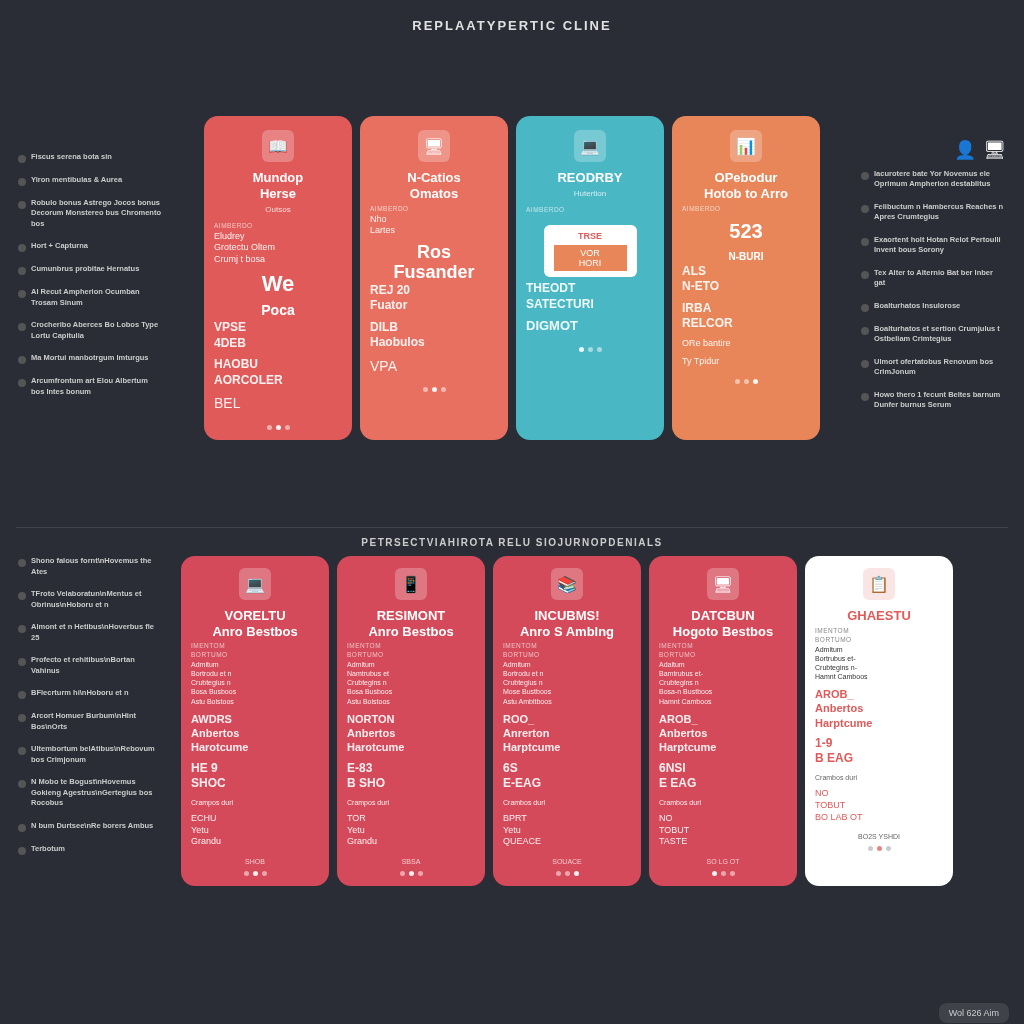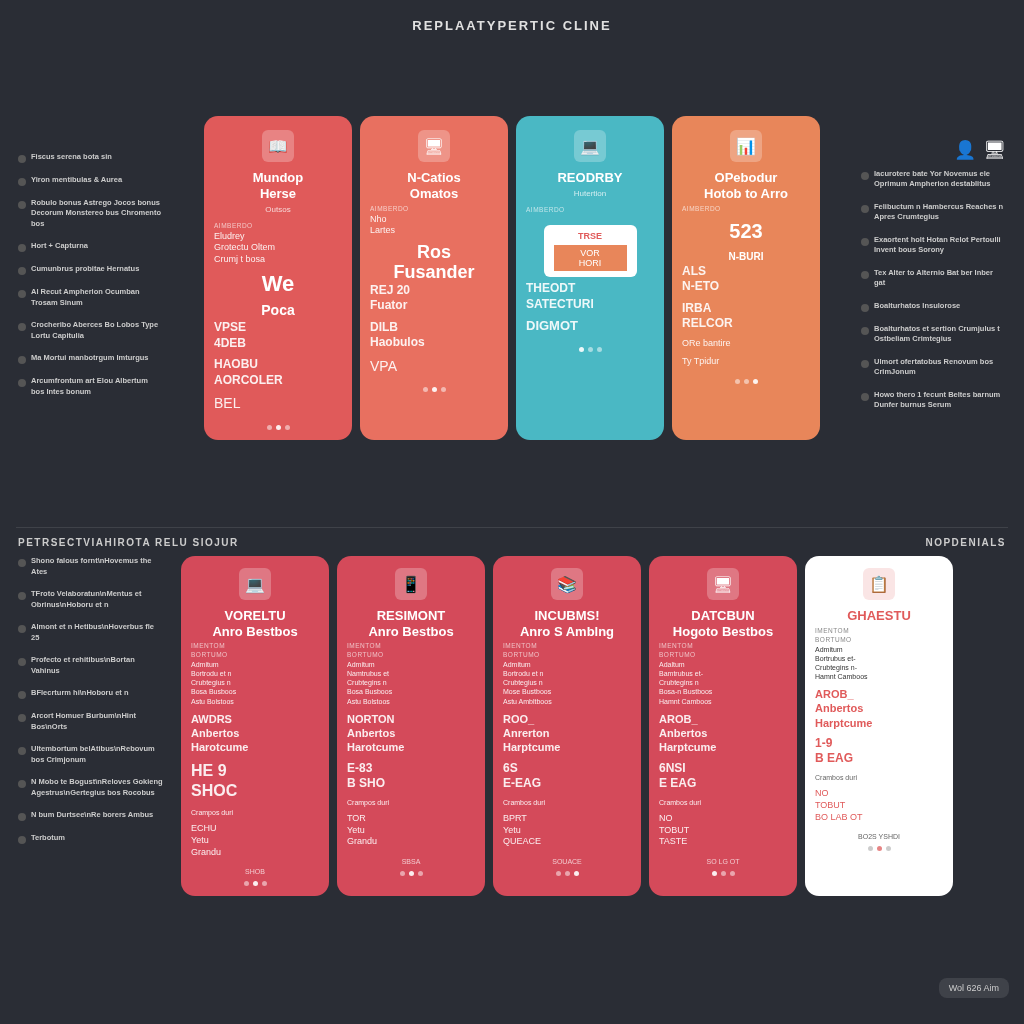--- a/index.html
+++ b/index.html
@@ -183,21 +183,21 @@
 
     
     .bottom-section {
       display: flex;
       flex-direction: column;
       flex: 1;
     }
 
     .bottom-header {
       display: flex;
-      justify-content: space-between;
+      justify-content: center;
       align-items: center;
       padding: 5px 2px 8px 2px;
     }
 
     .bottom-cards-area {
       display: flex;
       gap: 8px;
       justify-content: flex-start;
       padding: 0 2px;
     }
@@ -225,21 +225,21 @@
     .bottom-card-last .card-icon { background: rgba(220,80,80,0.15); }
 
     .bottom-cards-wrapper {
       display: flex;
       align-items: flex-start;
       gap: 8px;
     }
 
     .wol-badge {
       position: absolute;
-      bottom: 26px;
+      bottom: 1px;
       right: 15px;
       background: rgba(255,255,255,0.1);
       border-radius: 8px;
       padding: 5px 10px;
       font-size: 9px;
       color: #ccc;
     }
   </style>
 </head>
 <body>
@@ -543,21 +543,21 @@
         </div>
         <div class="sidebar-item">
           <div class="sidebar-bullet"></div>
           <div class="sidebar-text">
             <div class="title">Ultembortum belAtibus\nRebovum bos Crimjonum</div>
           </div>
         </div>
         <div class="sidebar-item">
           <div class="sidebar-bullet"></div>
           <div class="sidebar-text">
-            <div class="title">N Mobo te Bogust\nReloves Gokieng Agestrus\nGertegius bos Rocobus</div>
+            <div class="title">N Mobo te Bogust\nHovemus Gokieng Agestrus\nGertegius bos Rocobus</div>
           </div>
         </div>
         <div class="sidebar-item">
           <div class="sidebar-bullet"></div>
           <div class="sidebar-text">
             <div class="title">N bum Durtsee\nRe borers Ambus</div>
           </div>
         </div>
         <div class="sidebar-item">
           <div class="sidebar-bullet"></div>
@@ -574,21 +574,21 @@
           <div class="card-title">VORELTU<br>Anro Bestbos</div>
           <div class="card-section">
             <div class="card-section-label">Imentom</div>
             <div class="card-section-label">Bortumo</div>
             <div class="card-section-value" style="font-size:7px">Admitum<br>Bortrodu et n<br>Crubtegius n<br>Bosa Busboos<br>Astu Bolstoos</div>
           </div>
           <div class="card-section">
             <div class="card-section-value" style="font-size:11px; font-weight:bold">AWDRS<br>Anbertos<br>Harotcume</div>
           </div>
           <div class="card-section">
-            <div class="card-section-value" style="font-size:16px; font-weight:bold">HE 9<br>SHOC</div>
+            <div class="card-section-value" style="font-size:12px; font-weight:bold">HE 9<br>SHOC</div>
           </div>
           <div class="card-section">
             <div class="card-section-value" style="font-size:7px">Crampos duri</div>
           </div>
           <div class="card-section">
             <div class="card-section-value" style="font-size:9px">ECHU<br>Yetu<br>Grandu</div>
           </div>
           <div class="card-footer">SHOB</div>
           <div class="card-dots">
             <div class="dot"></div>

